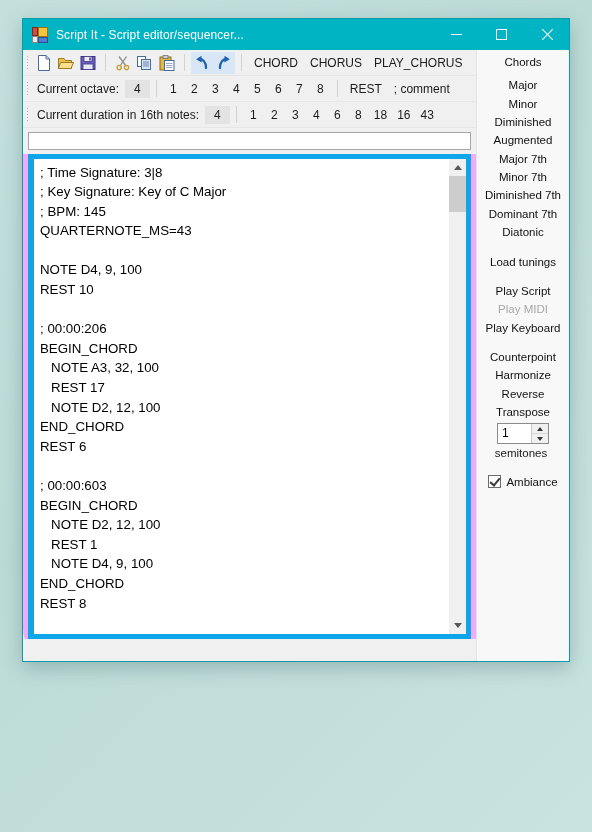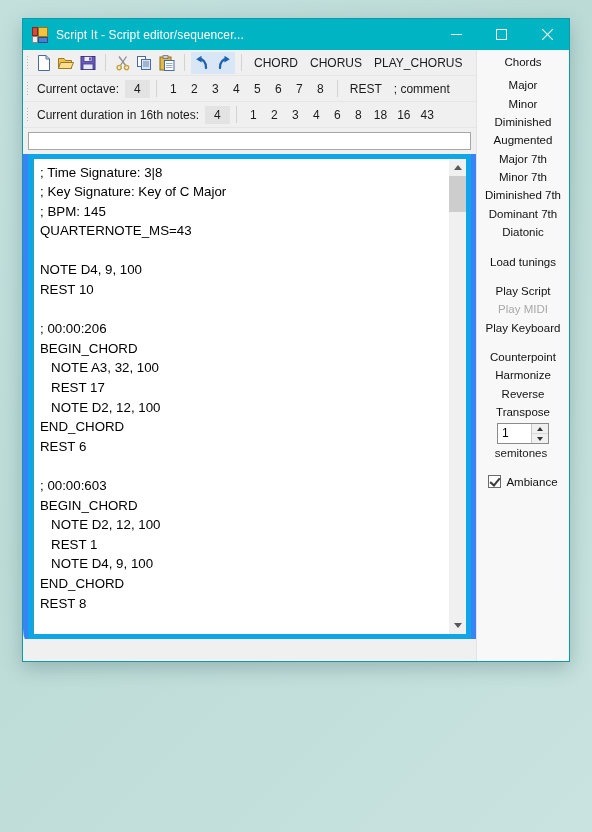--- a/index.html
+++ b/index.html
@@ -74,21 +74,21 @@
   .glyph-min { width: 11px; height: 1px; background:#fff; display:block; }
   .glyph-max { width: 11px; height: 11px; border: 1px solid #fff; box-sizing: border-box; display:block; }
   .glyph-close { position: relative; width: 12px; height: 12px; display:block; }
   .glyph-close:before, .glyph-close:after {
     content:""; position:absolute; left:-1px; top:5px; width:15px; height:1px; background:#fff;
   }
   .glyph-close:before { transform: rotate(45deg); }
   .glyph-close:after  { transform: rotate(-45deg); }
 
   
-  .win-body { flex: 1 1 auto; display: flex; min-height: 0; background: #3b82f6; border-radius: 32px; }
+  .win-body { flex: 1 1 auto; display: flex; min-height: 0; background: #f0abfc; border-radius: 32px; }
   .left-col { flex: 1 1 auto; display: flex; flex-direction: column; min-width: 0; }
   .right-col {
     width: 92px;
     flex: 0 0 92px;
     background: #f8f8f8;
     border-left: 1px solid #e3e3e3;
     display: flex;
     flex-direction: column;
     align-items: center;
     padding-top: 3px;

